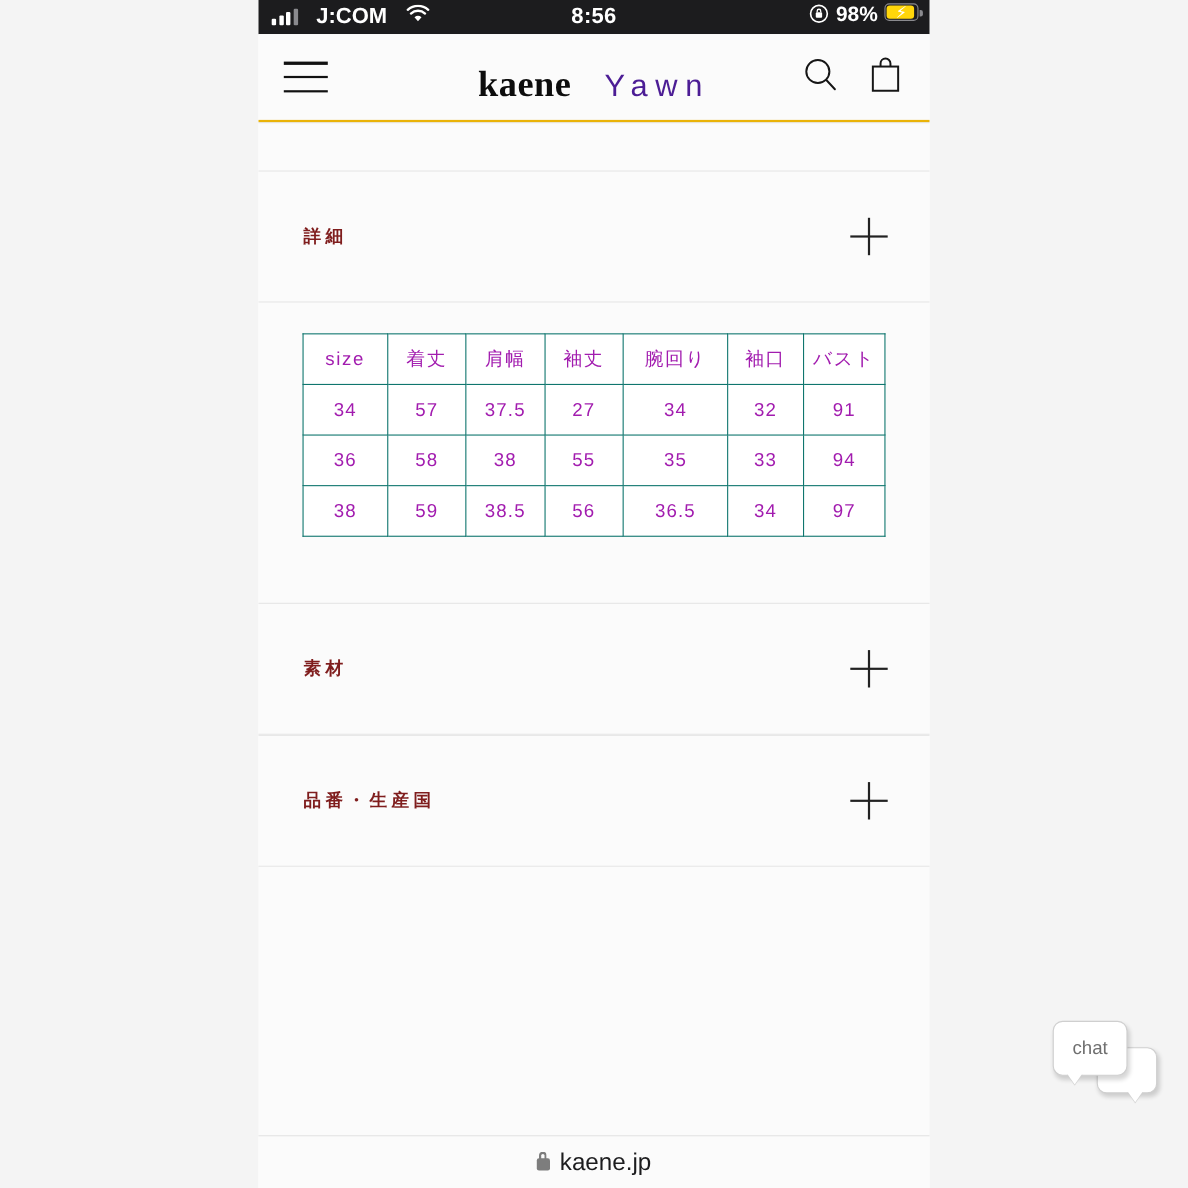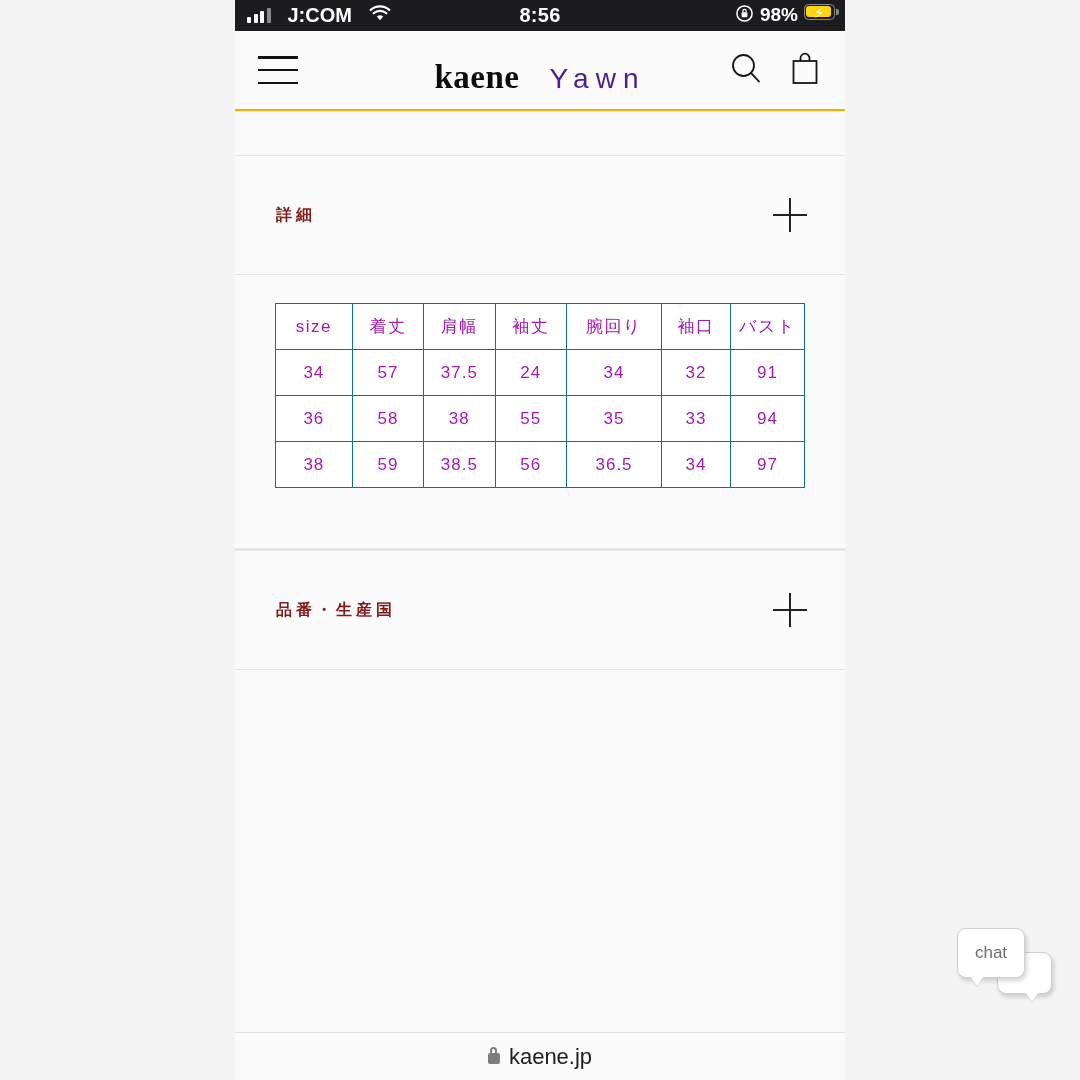--- a/index.html
+++ b/index.html
@@ -485,21 +485,21 @@
               <th>腕回り</th>
               <th>袖口</th>
               <th>バスト</th>
             </tr>
           </thead>
           <tbody>
             <tr>
               <td>34</td>
               <td>57</td>
               <td>37.5</td>
-              <td>24</td>
+              <td>27</td>
               <td>34</td>
               <td>32</td>
               <td>91</td>
             </tr>
             <tr>
               <td>36</td>
               <td>58</td>
               <td>38</td>
               <td>55</td>
               <td>35</td>
@@ -514,20 +514,27 @@
               <td>36.5</td>
               <td>34</td>
               <td>97</td>
             </tr>
           </tbody>
         </table>
       </div>
 
       <div class="divider"></div>
 
+      <div class="accordion" id="sec-material">
+        <span class="acc-title">素材</span>
+        <span class="acc-toggle plus">
+          <span class="bar-h"></span>
+            <span class="bar-v"></span>
+        </span>
+      </div>
       <div class="divider"></div>
 
       <div class="divider"></div>
 
       <div class="accordion" id="sec-sku">
         <span class="acc-title">品番・生産国</span>
         <span class="acc-toggle plus">
           <span class="bar-h"></span>
             <span class="bar-v"></span>
         </span>

